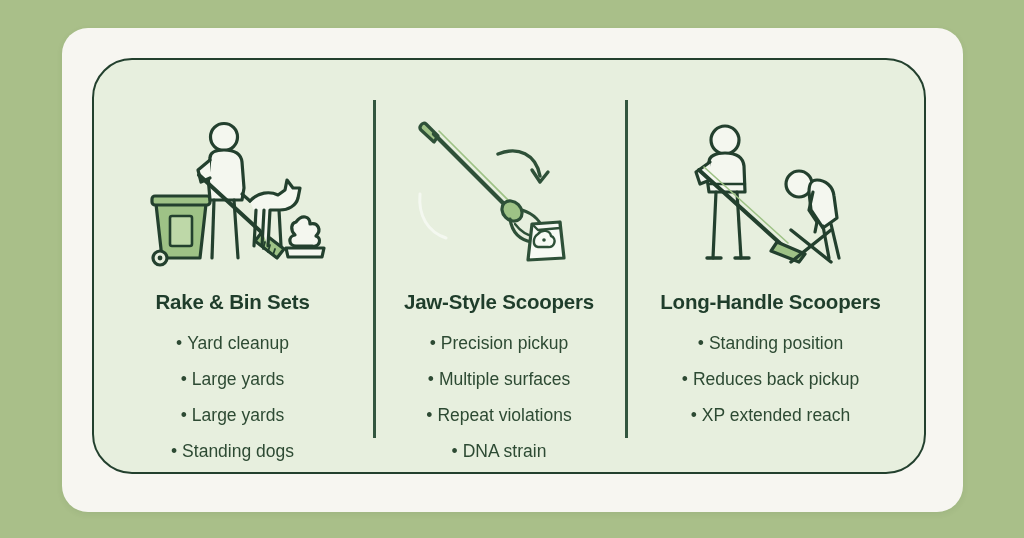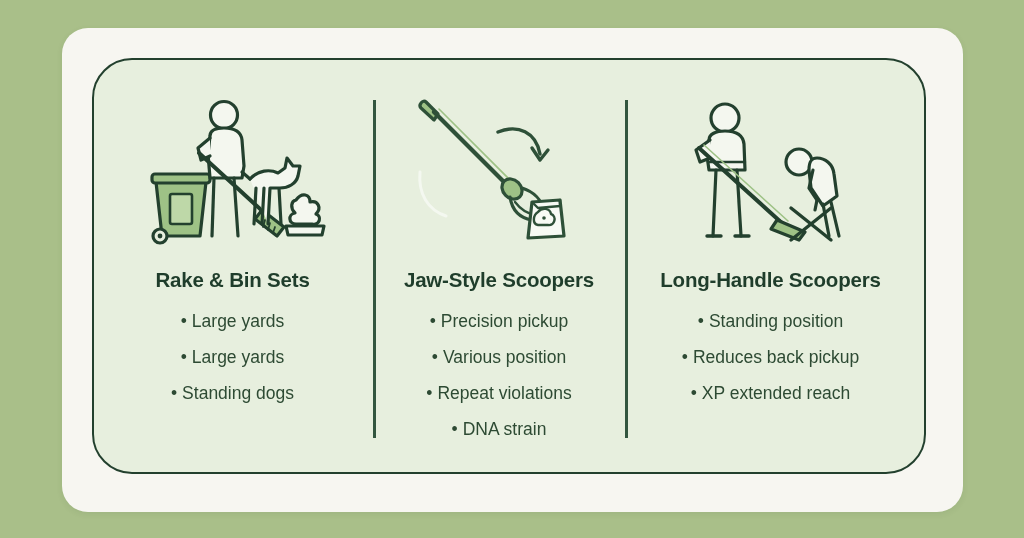--- a/index.html
+++ b/index.html
@@ -49,21 +49,21 @@
     height: 416px;
     display: flex;
     align-items: stretch;
   }
 
   .column {
     position: relative;
     display: flex;
     flex-direction: column;
     align-items: center;
-    padding-top: 38px;
+    padding-top: 60px;
   }
 
   .col-0 { width: 281px; }
   .col-1 { width: 252px; }
   .col-2 { width: 291px; }
 
   
   .column + .column::before {
     content: "";
     position: absolute;
@@ -154,20 +154,21 @@
 
           <path d="M158 104 C164 96 172 98 172 106 C180 104 184 112 178 118
                    C184 120 182 130 174 128 L158 128 C150 128 150 118 157 117
                    C152 112 153 105 158 104 Z" fill="#f4f7ef"></path>
           <path d="M148 130 L186 130 L184 139 L150 139 Z" fill="#f4f7ef"></path>
         </g>
       </svg>
     </div>
     <div class="col-title">Rake &amp; Bin Sets</div>
     <ul class="bullets">
+      <li><span class="dot">•</span><span>Yard cleanup</span></li>
       <li><span class="dot">•</span><span>Large yards</span></li>
       <li><span class="dot">•</span><span>Large yards</span></li>
       <li><span class="dot">•</span><span>Standing dogs</span></li>
     </ul>
   </div>
 
   <div class="column col-1">
     <div class="illo">
       <svg width="175" height="150" viewBox="0 0 175 150">
         <g fill="none" stroke="#2e5038" stroke-width="3.2" stroke-linecap="round" stroke-linejoin="round">
@@ -193,21 +194,21 @@
           <circle cx="132" cy="122" r="1.8" fill="#2e5038" stroke="none"></circle>
 
           <path d="M86 36 C106 28 124 36 128 58" stroke-width="3.4"></path>
           <path d="M120 52 L128 64 L136 54" stroke-width="3.4"></path>
         </g>
       </svg>
     </div>
     <div class="col-title">Jaw-Style Scoopers</div>
     <ul class="bullets">
       <li><span class="dot">•</span><span>Precision pickup</span></li>
-      <li><span class="dot">•</span><span>Various position</span></li>
+      <li><span class="dot">•</span><span>Multiple surfaces</span></li>
       <li><span class="dot">•</span><span>Repeat violations</span></li>
       <li><span class="dot">•</span><span>DNA strain</span></li>
     </ul>
   </div>
 
   <div class="column col-2">
     <div class="illo">
       <svg width="200" height="150" viewBox="0 0 200 150">
         <g fill="none" stroke="#23402e" stroke-width="3.2" stroke-linecap="round" stroke-linejoin="round">
 

